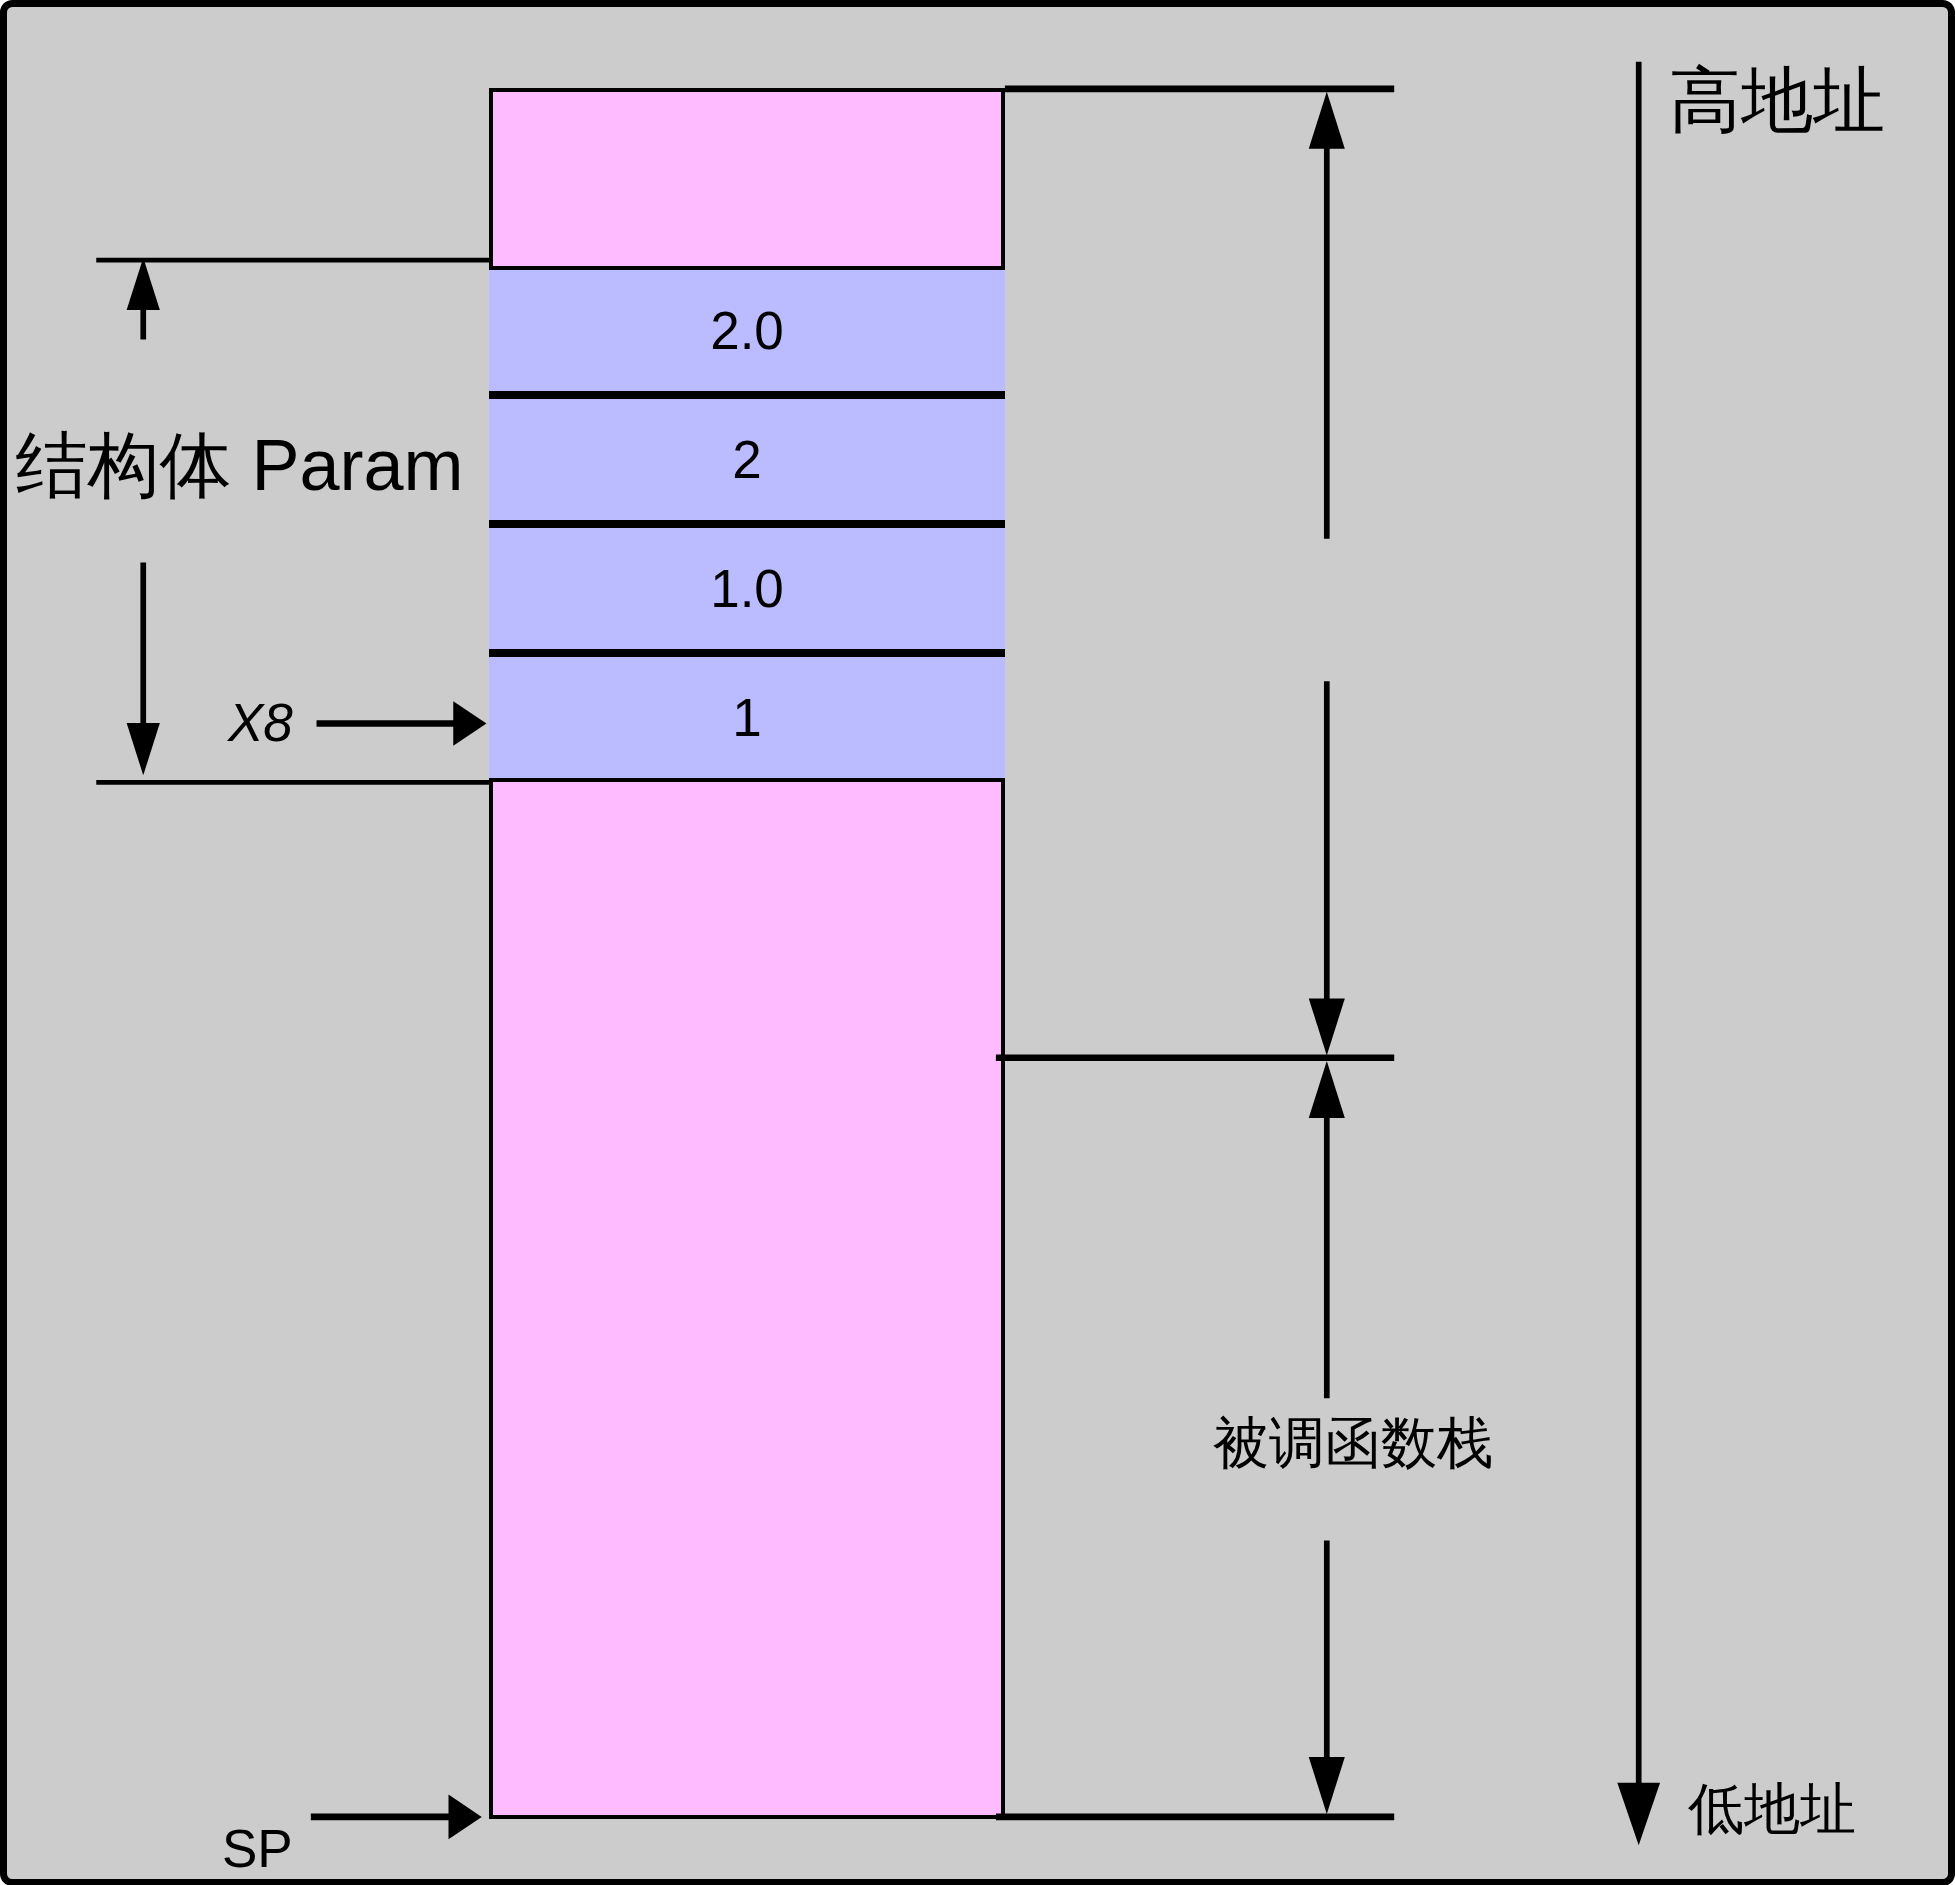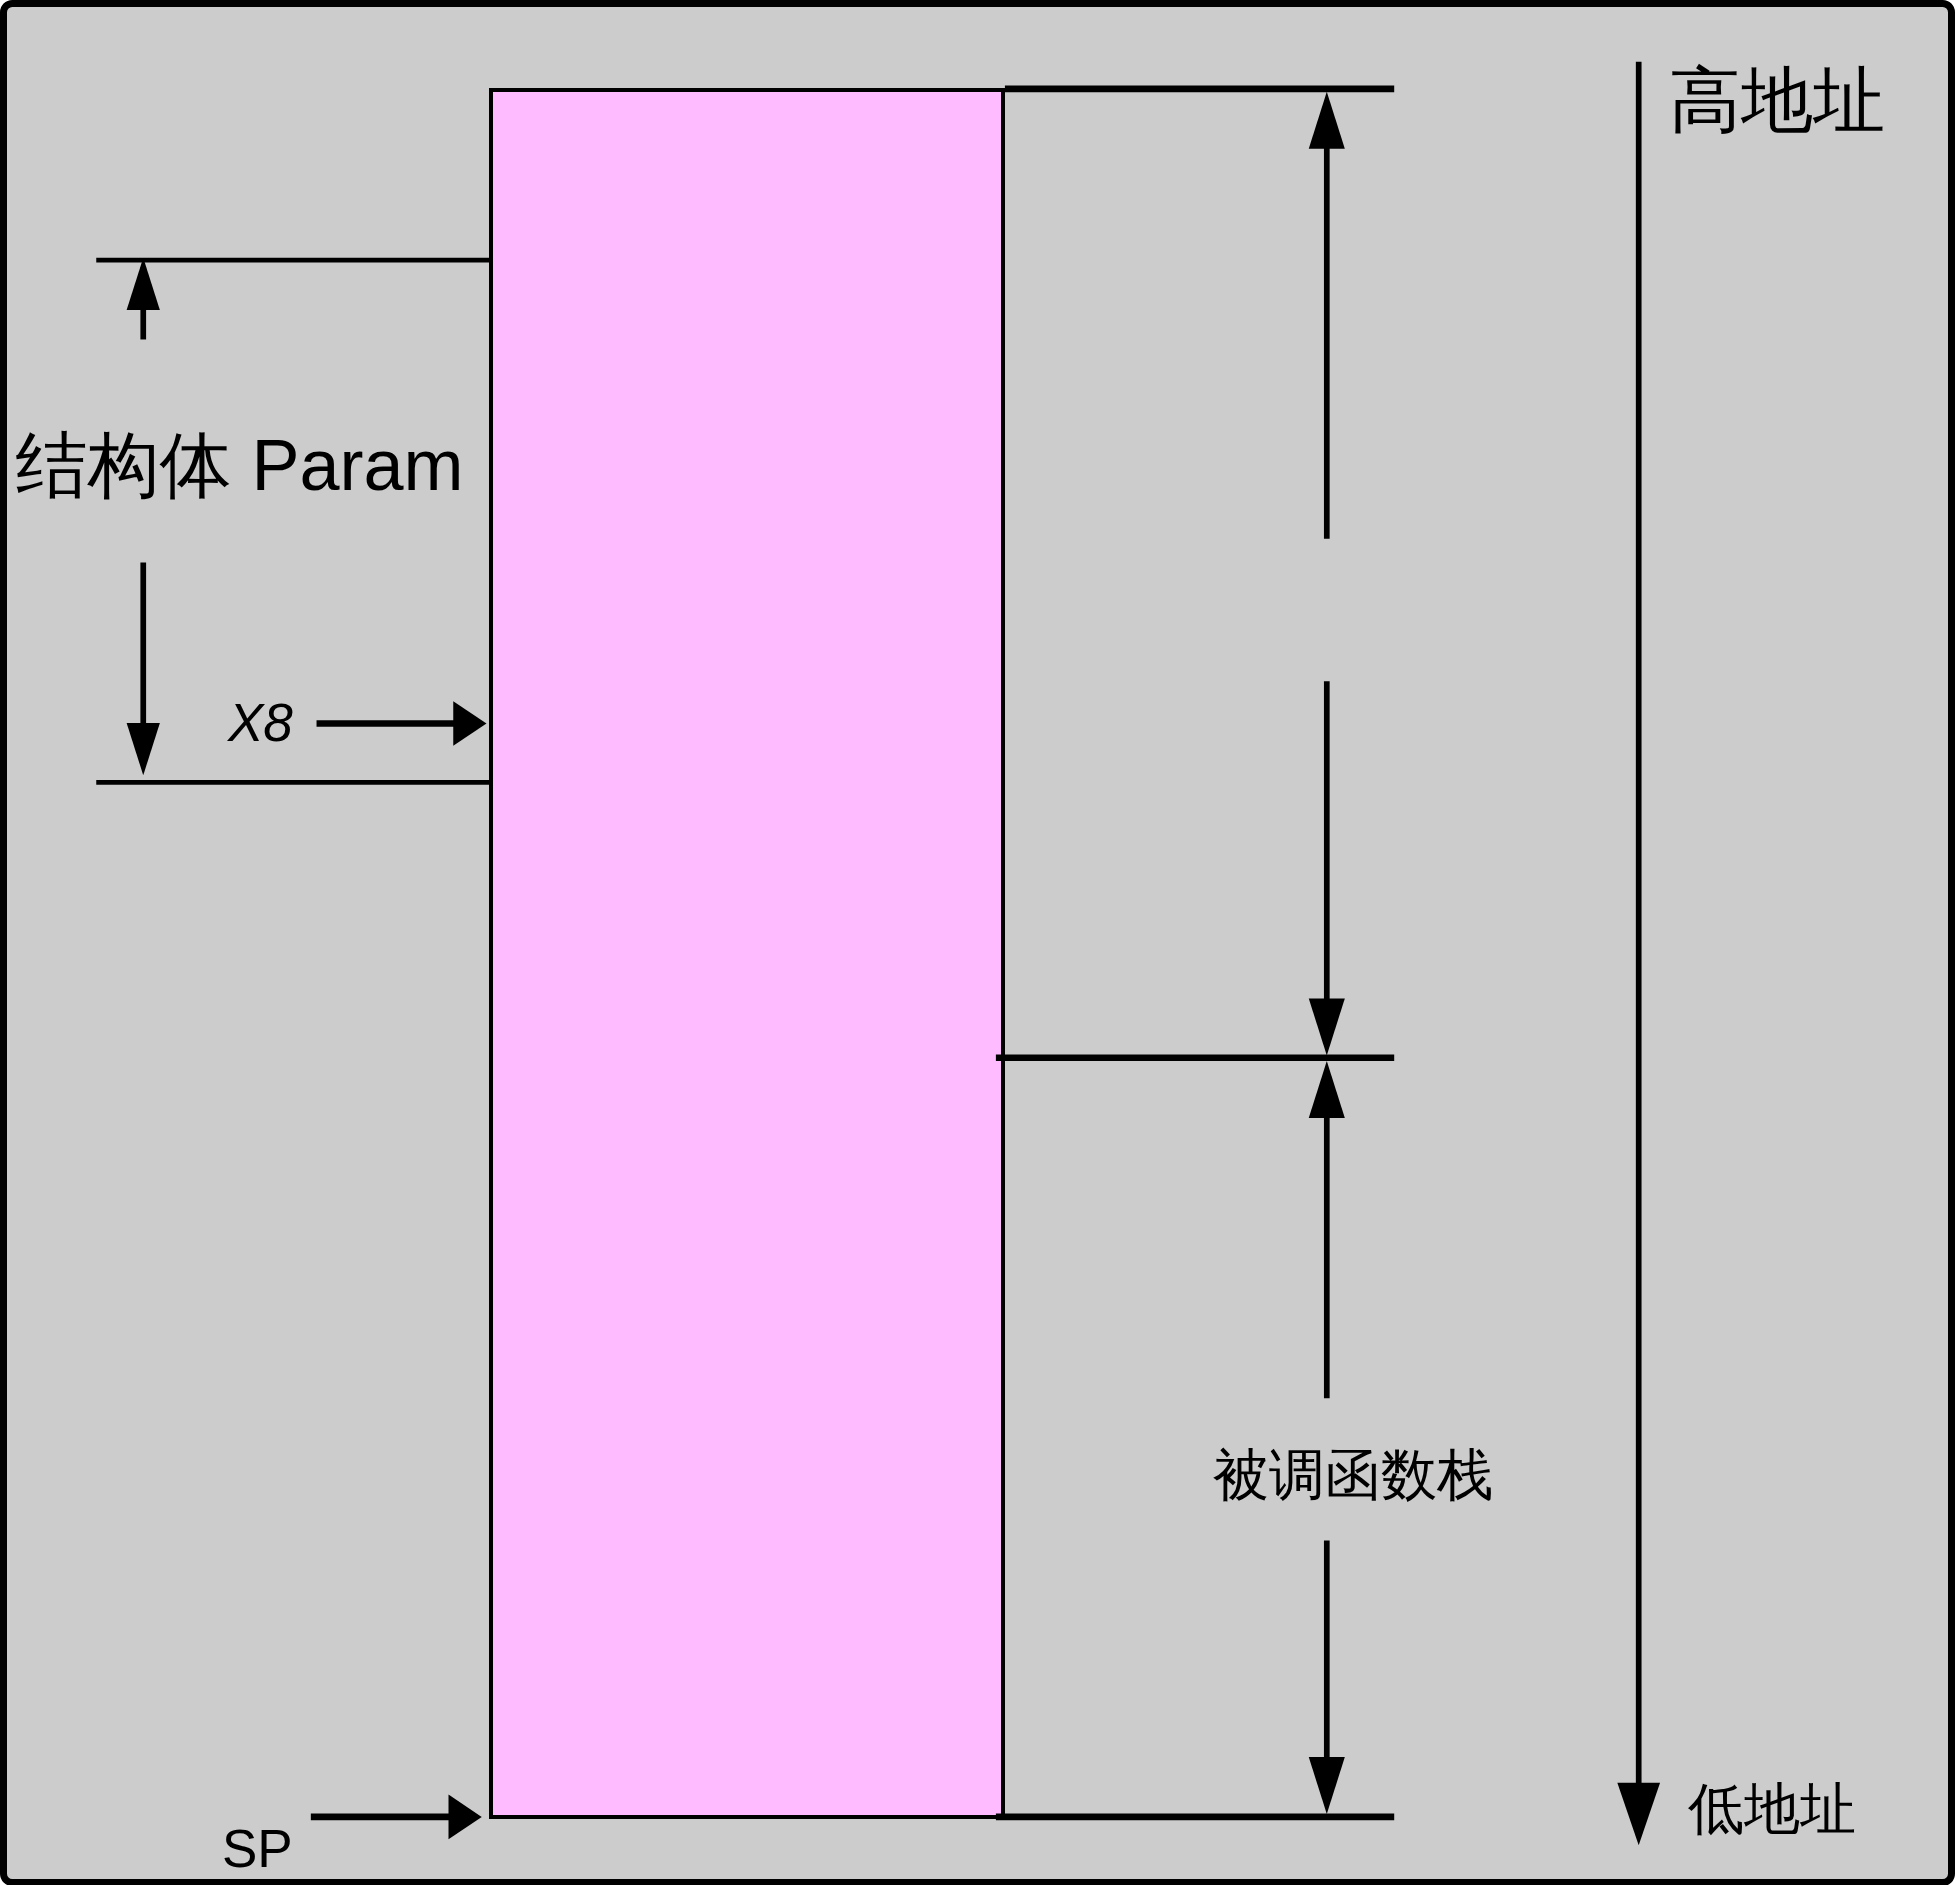--- a/index.html
+++ b/index.html
@@ -67,31 +67,45 @@
   .txt {
     position: absolute;
     color: #000000;
     white-space: nowrap;
     line-height: 1;
   }
   .txt-struct   { left: 8.5px;   top: 422px;  font-size: 72px; }
   .txt-x8       { left: 221px;  top: 689px; font-size: 53px; font-style: italic; }
   .txt-sp       { left: 215px;  top: 1783px; font-size: 53px; margin-top: 32px; }
   .txt-caller   { left: 1206px; top: 551px; font-size: 56px; }
-  .txt-callee   { left: 1206px; top: 1408px; font-size: 56px; margin-top: 32px; }
+  .txt-callee   { left: 1206px; top: 1408px; font-size: 56px; }
   .txt-high     { left: 1662px; top: 57px;  font-size: 72px; }
   .txt-low      { left: 1681px; top: 1778px; font-size: 56px; font-family: Liberation Mono, monospace; }
 </style>
 </head>
 <body>
 
 <div id="root">
 
   <div class="stack-box"></div>
 
+  <div class="struct-group">
+    <div class="cell" style="top:0px;">
+      <span class="cell-label">2.0</span>
+    </div>
+    <div class="cell" style="top:129px;">
+      <span class="cell-label">2</span>
+    </div>
+    <div class="cell" style="top:258px;">
+      <span class="cell-label">1.0</span>
+    </div>
+    <div class="cell" style="top:387px;">
+      <span class="cell-label">1</span>
+    </div>
+  </div>
 
   <svg class="svg-layer" viewBox="0 0 4118 3972" xmlns="http://www.w3.org/2000/svg">
     <defs>
       <marker id="arrUp" markerWidth="10" markerHeight="14" refX="5" refY="0" orient="auto" markerUnits="userSpaceOnUse" viewBox="0 0 10 14" overflow="visible">
         <path d="M 5 0 L 0 14 L 10 14 Z" fill="#000000"></path>
       </marker>
     </defs>
 
     <line x1="188" y1="533" x2="1016" y2="533" stroke="#000000" stroke-width="10"></line>
     <line x1="188" y1="1633" x2="1016" y2="1633" stroke="#000000" stroke-width="10"></line>

